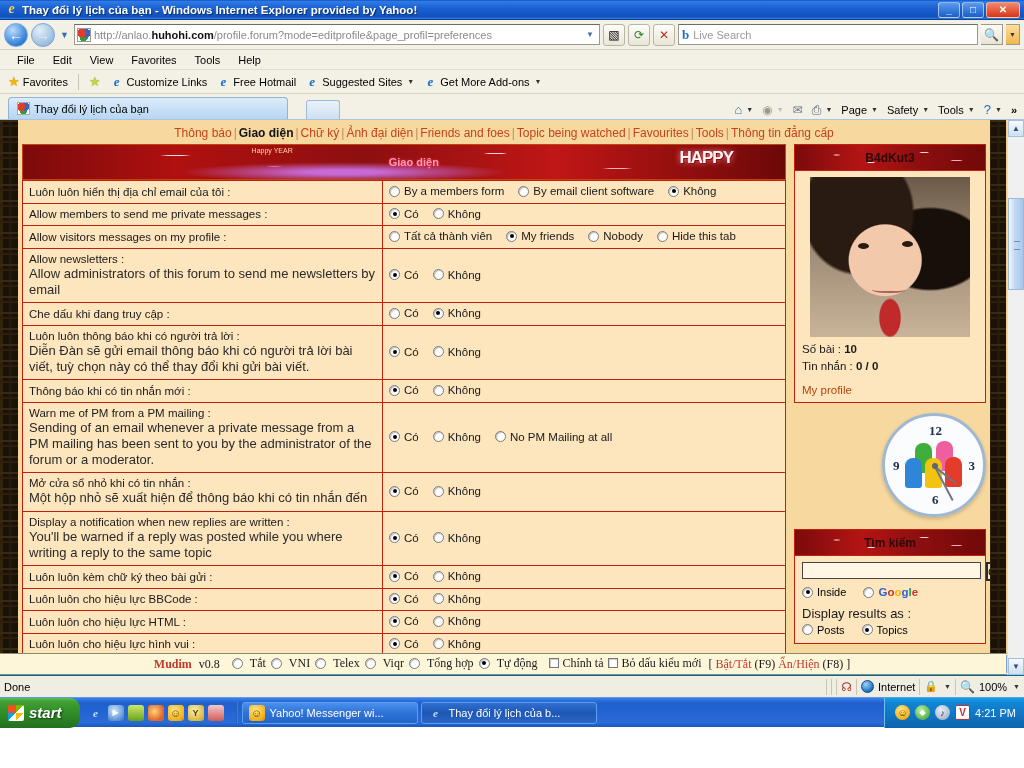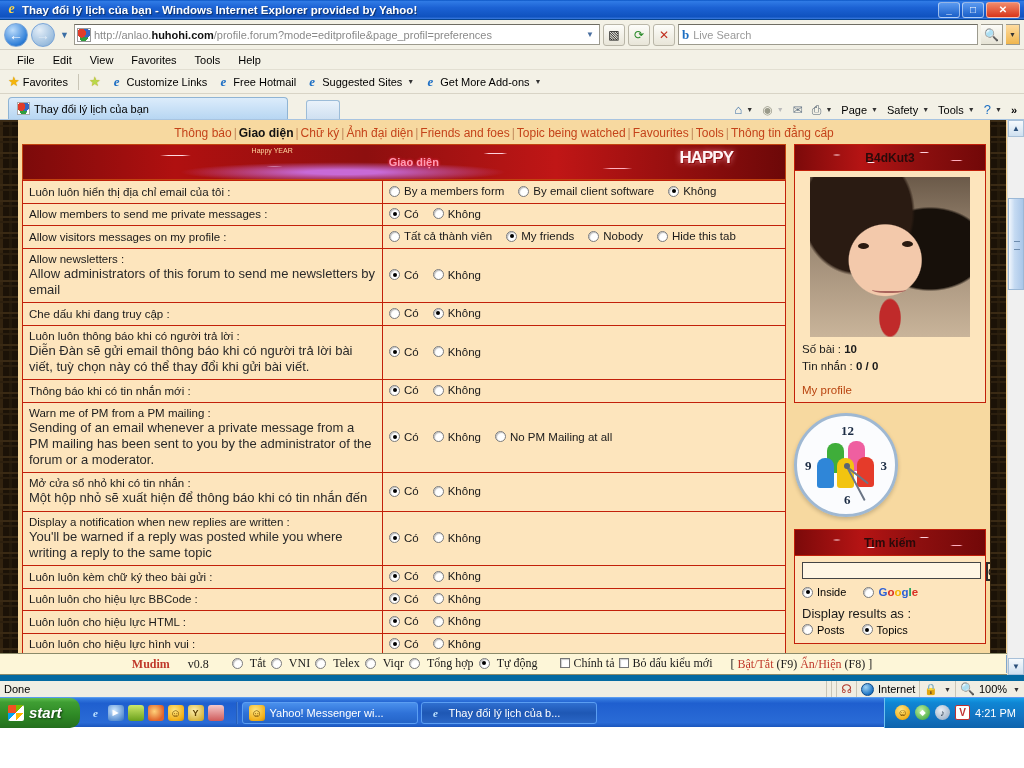--- a/index.html
+++ b/index.html
@@ -273,21 +273,21 @@
   #avatar .eye.l { left:48px;top:66px;} #avatar .eye.r { left:92px;top:64px;}
   #avatar .mouth {
     position:absolute;left:62px;top:108px;width:34px;height:8px;
     border-bottom:2px solid #a9645c;border-radius:0 0 40% 40%;
   }
   .stat { font-size:11.5px;color:#1a1a1a;line-height:1.45;}
   .stat b { font-weight:bold;}
   .myprof { display:block;margin-top:10px;font-size:11.5px;color:#b8430f;text-decoration:none;}
 
   
-  #clockwrap { display:flex;justify-content:flex-start;margin:4px 0 12px;}
+  #clockwrap { display:flex;justify-content:flex-end;margin:4px 0 12px;}
   #clock {
     width:104px;height:104px;border-radius:50%;
     background:radial-gradient(circle at 50% 50%,#fbfcfe 0 72%, #c7d6e8 74%, #8ba9c8 86%, #6d8cae 100%);
     border:3px solid #9fb8d2;position:relative;
     box-shadow:0 2px 4px rgba(0,0,0,.2);
   }
   #clock .n { position:absolute;font-weight:bold;font-size:13px;color:#1c2c44;font-family:"Liberation Serif",serif;}
   #clock .n12 { left:44px;top:7px;} #clock .n3 { right:8px;top:42px;}
   #clock .n6 { left:47px;bottom:6px;} #clock .n9 { left:8px;top:42px;}
   #clock .fig { position:absolute;width:17px;height:30px;border-radius:8px 8px 3px 3px;}
@@ -312,21 +312,21 @@
     font-size:11.5px;display:flex;align-items:center;justify-content:center;color:#111;
   }
   .goog b { font-weight:bold;font-size:11.5px;}
   .g1{color:#2b5fd6}.g2{color:#d93025}.g3{color:#f4b400}.g4{color:#2b5fd6}.g5{color:#0f9d58}.g6{color:#d93025}
   .dres { font-size:13px;margin:6px 0 3px;color:#1a1a1a;}
 
   
   #mudim {
     position:absolute;left:0;right:0;bottom:0;height:22px;
     background:#fdf6d8;border-top:1px solid #8a8a6a;border-bottom:1px solid #8a8a6a;
-    display:flex;align-items:center;justify-content:center;gap:18px;
+    display:flex;align-items:center;justify-content:center;gap:7px;
     font-family:"Liberation Serif",serif;font-size:12px;color:#1a1a1a;
     padding-right:20px;
     margin-top:28px;
   }
   #mudim .mu { color:#c0392b;font-weight:bold;}
   #mudim .mopt { display:inline-flex;align-items:center;gap:3px;margin-left:5px;}
   #mudim .cb {
     width:10px;height:10px;border:1px solid #767676;background:#fff;display:inline-block;flex:none;
     box-shadow:inset 1px 1px 1px rgba(0,0,0,.2);
   }
@@ -353,21 +353,21 @@
     background:linear-gradient(to right,#f2f7fd,#c5daf2 40%,#a9c6e8);
     border:1px solid #9bb8d6;
   }
   #vscroll .thumb::after {
     content:"";position:absolute;left:5px;top:42px;width:6px;height:7px;
     border-top:1px solid #6d8cae;border-bottom:1px solid #6d8cae;
   }
 
   
   #statusbar {
-    height:22px;background:#f0eee3;border-top:6px solid #0369a1;
+    height:22px;background:#f0eee3;border-top:1px solid #0369a1;
     display:flex;align-items:center;font-size:11px;padding:0 4px;gap:4px;
   }
   #statusbar .sdiv { width:1px;height:16px;background:#c9c5b6;}
   #statusbar .zone { display:flex;align-items:center;gap:4px;margin-left:auto;}
   .globe {
     width:13px;height:13px;border-radius:50%;
     background:radial-gradient(circle at 35% 30%,#9fd3f5,#1d74c4 70%,#0d4a8a);
     border:1px solid #0d4a8a;
   }
   .lockico { color:#7a7a6a;font-size:11px;}

